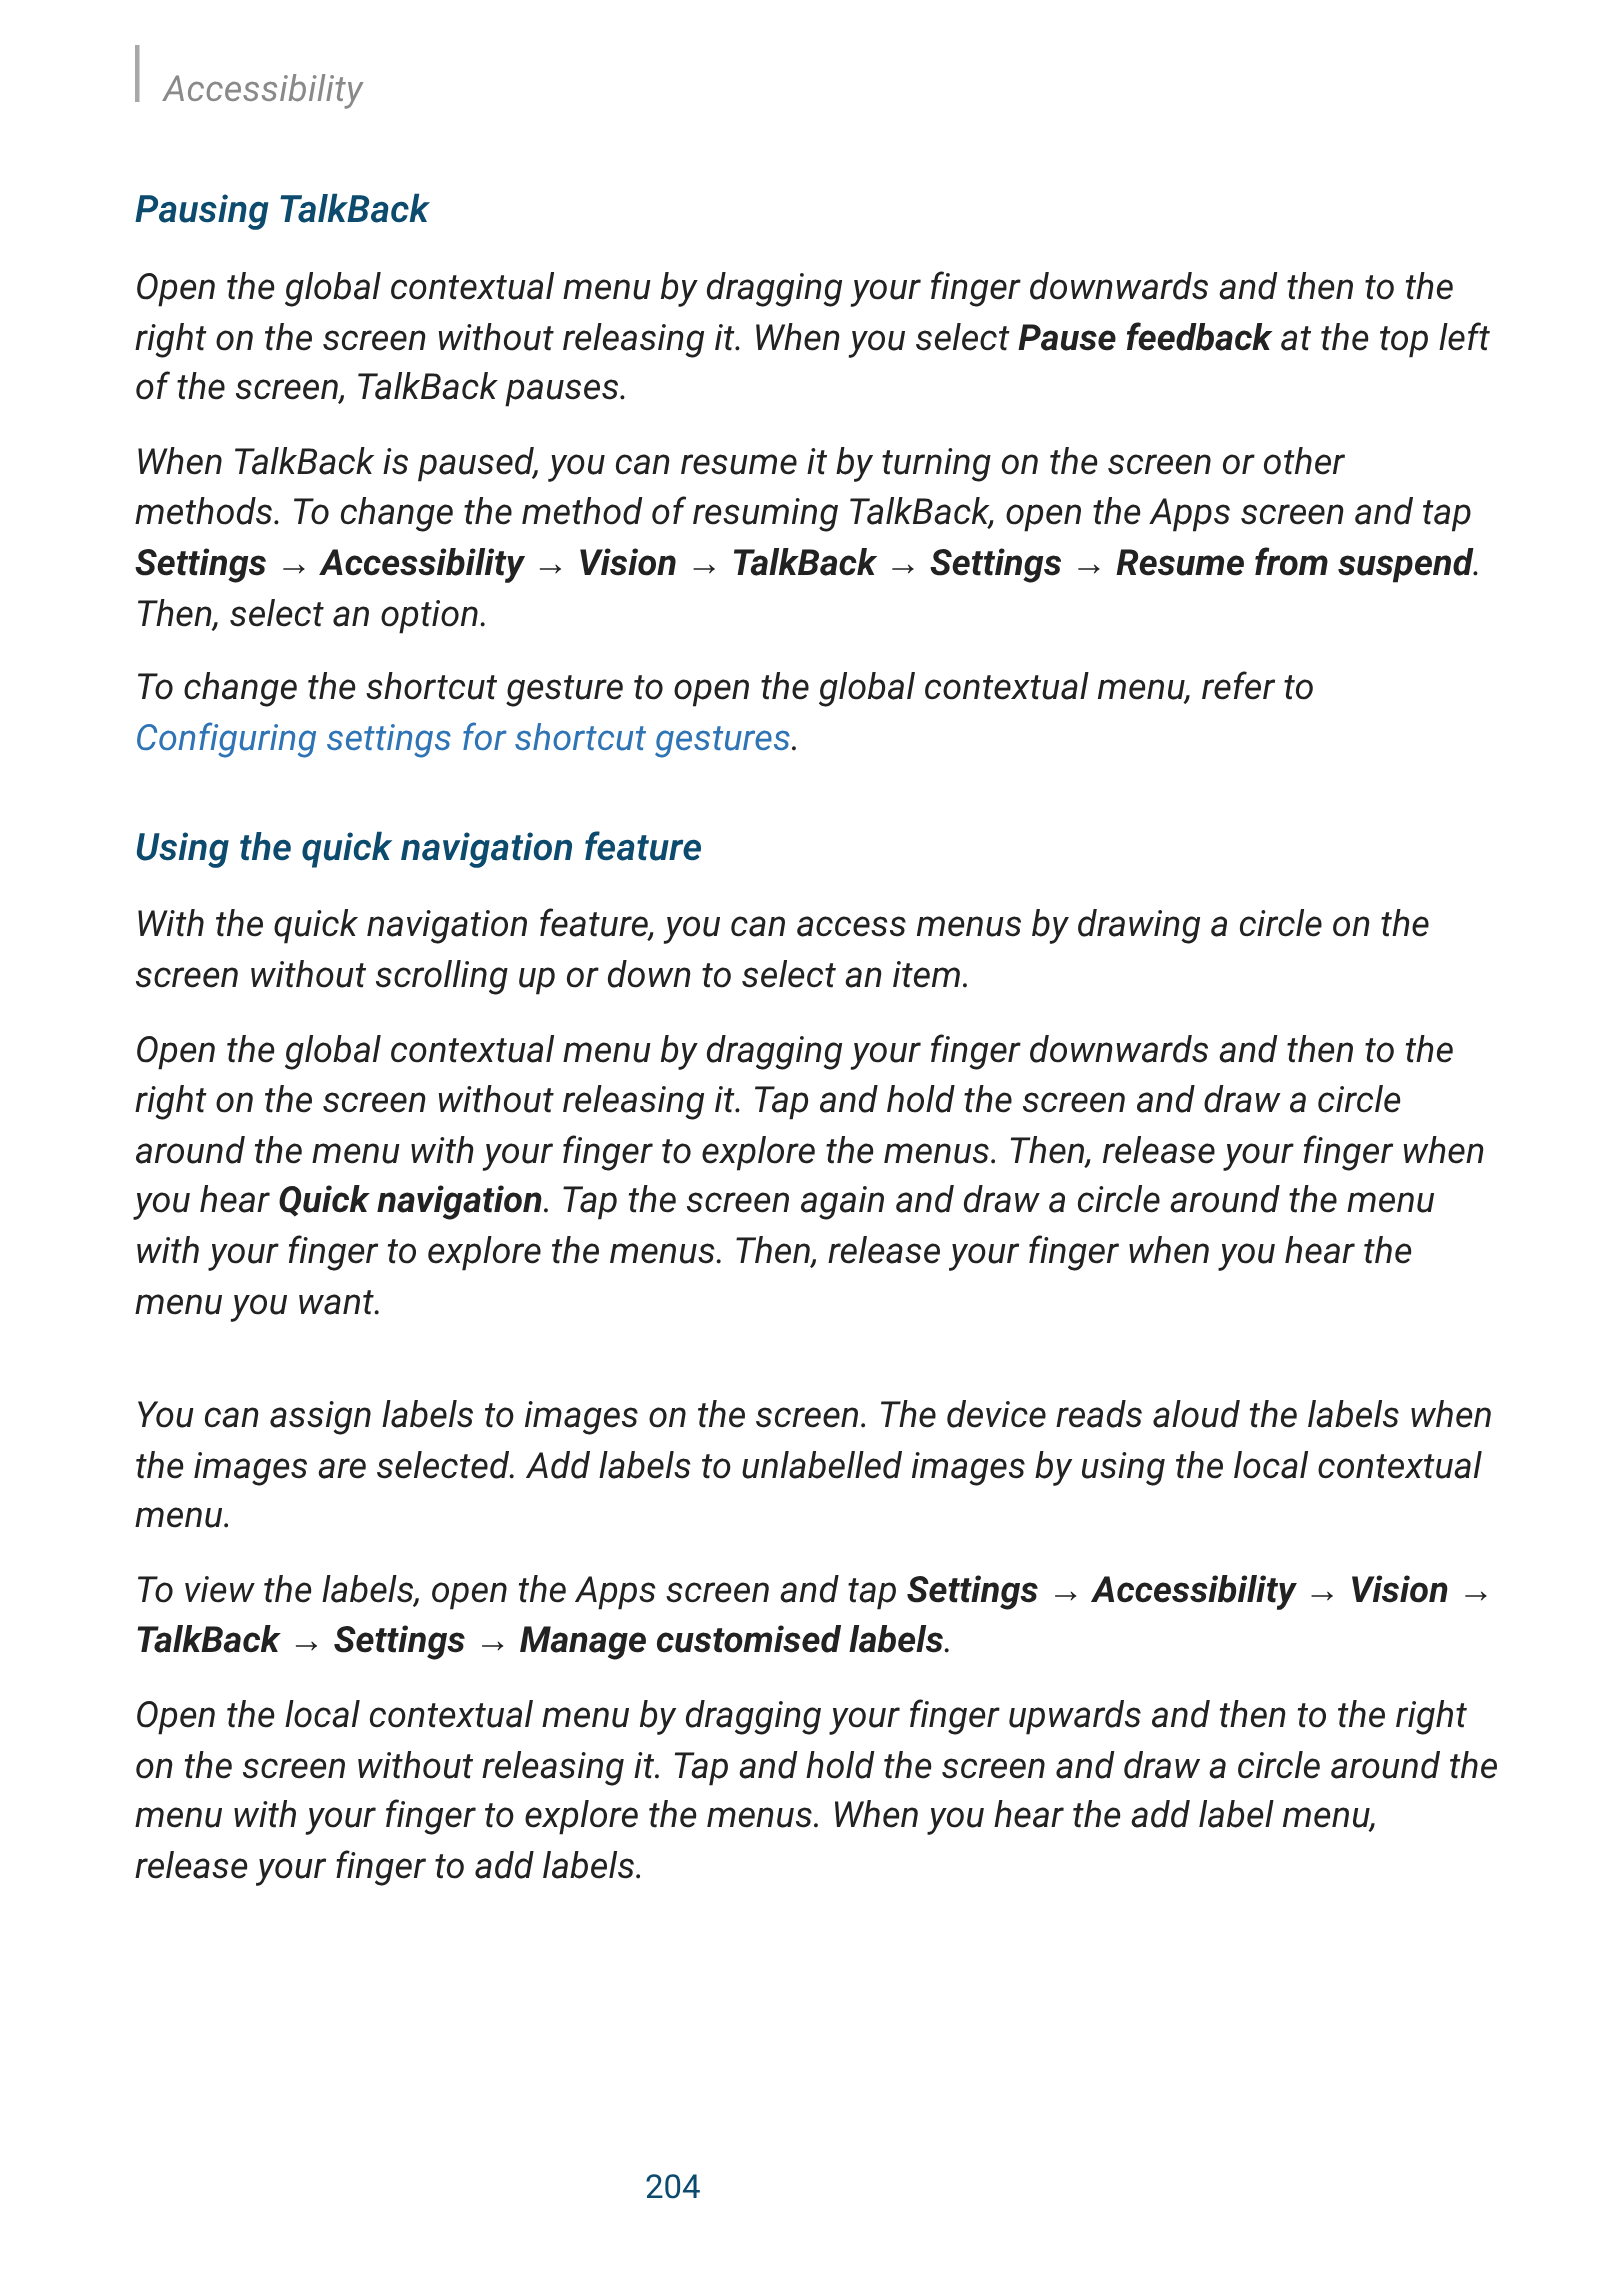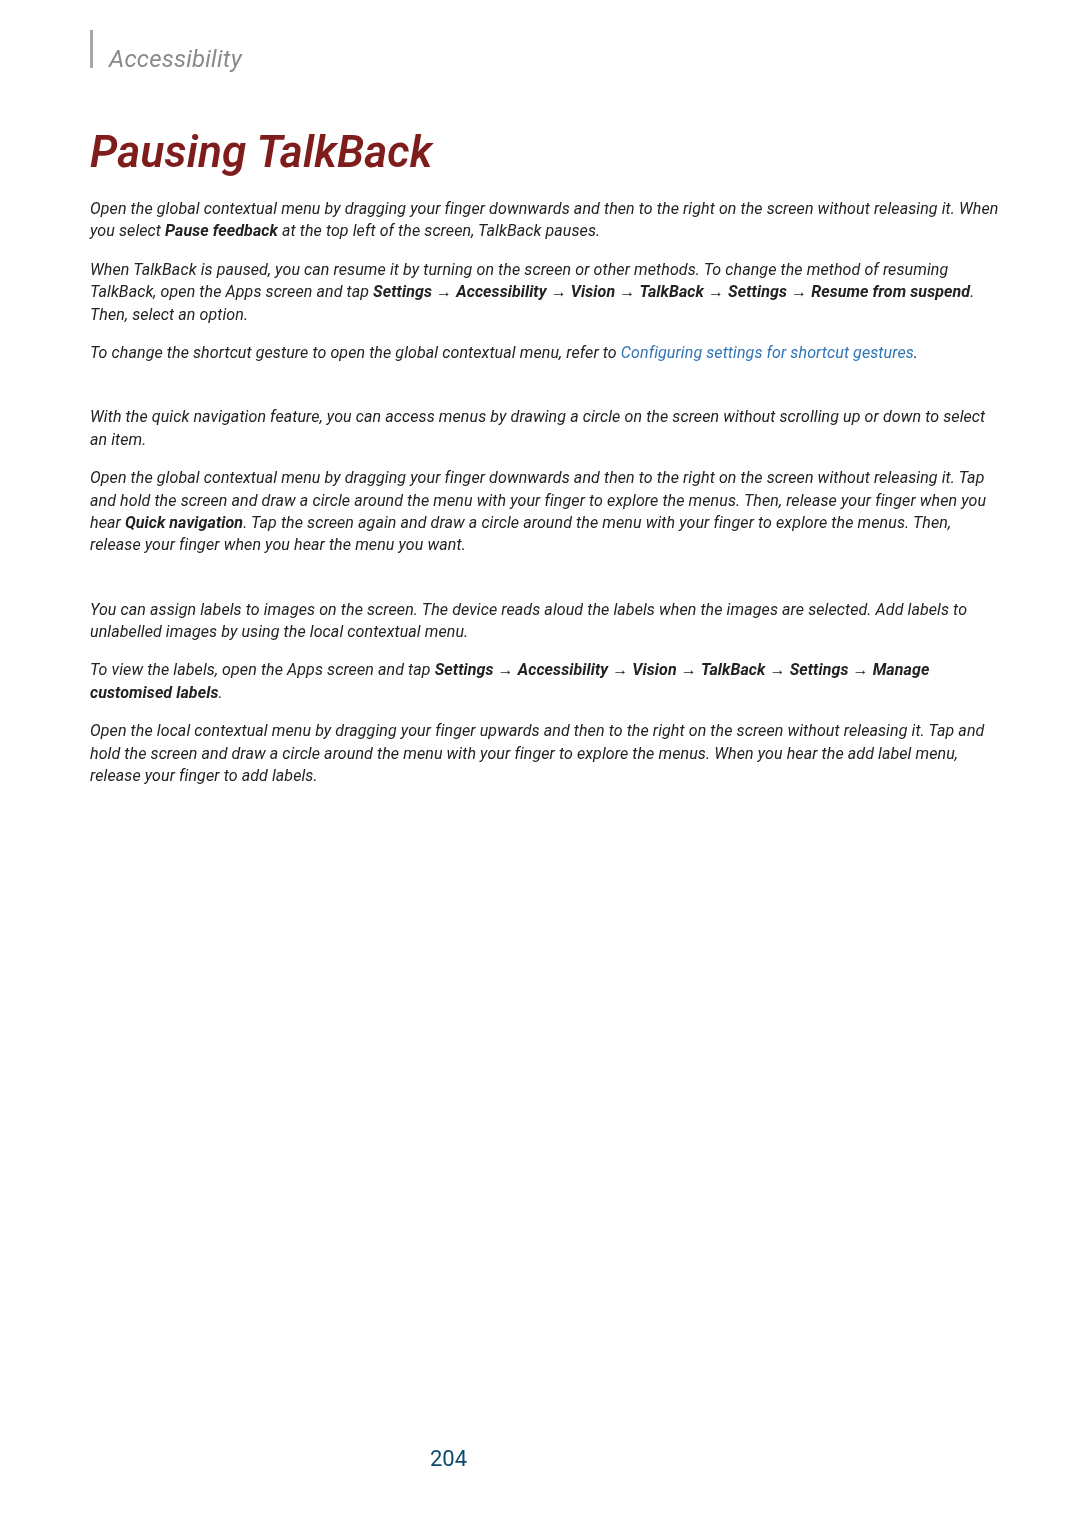--- a/index.html
+++ b/index.html
@@ -28,28 +28,28 @@
     position: relative;
     top: -10px;
   }
   .header-text {
     color: #8a8a8a;
     font-size: 24px;
     font-weight: 400;
     letter-spacing: 0.2px;
   }
   .section-heading {
-    color: #7f1d1d;
-    font-size: 44px;
+    color: #0c4a6e;
+    font-size: 25px;
     font-weight: 600;
     margin-bottom: 20px;
     letter-spacing: 0.2px;
   }
   .para {
-    font-size: 16px;
+    font-size: 24px;
     line-height: 1.4;
     color: #222;
     margin-bottom: 16px;
     font-weight: 400;
     letter-spacing: 0.1px;
   }
   .para b { font-weight: 700; }
   .link { color: #2f74b5; }
   .spacer { height: 26px; }
   .page-number {
@@ -71,20 +71,21 @@
     <div class="header-pipe"></div>
     <div class="header-text">Accessibility</div>
   </div>
 
   <div id="content">
       <div class="section-heading">Pausing TalkBack</div>
       <div class="para"><span>Open the global contextual menu by dragging your finger downwards and then to the right on the screen without releasing it. When you select </span><b>Pause feedback</b><span> at the top left of the screen, TalkBack pauses.</span></div>
       <div class="para"><span>When TalkBack is paused, you can resume it by turning on the screen or other methods. To change the method of resuming TalkBack, open the Apps screen and tap </span><b>Settings</b><span> → </span><b>Accessibility</b><span> → </span><b>Vision</b><span> → </span><b>TalkBack</b><span> → </span><b>Settings</b><span> → </span><b>Resume from suspend</b><span>. Then, select an option.</span></div>
       <div class="para"><span>To change the shortcut gesture to open the global contextual menu, refer to </span><span class="link">Configuring settings for shortcut gestures</span><span>.</span></div>
       <div class="spacer"></div>
+      <div class="section-heading">Using the quick navigation feature</div>
       <div class="para"><span>With the quick navigation feature, you can access menus by drawing a circle on the screen without scrolling up or down to select an item.</span></div>
       <div class="para"><span>Open the global contextual menu by dragging your finger downwards and then to the right on the screen without releasing it. Tap and hold the screen and draw a circle around the menu with your finger to explore the menus. Then, release your finger when you hear </span><b>Quick navigation</b><span>. Tap the screen again and draw a circle around the menu with your finger to explore the menus. Then, release your finger when you hear the menu you want.</span></div>
       <div class="spacer"></div>
       <div class="para"><span>You can assign labels to images on the screen. The device reads aloud the labels when the images are selected. Add labels to unlabelled images by using the local contextual menu.</span></div>
       <div class="para"><span>To view the labels, open the Apps screen and tap </span><b>Settings</b><span> → </span><b>Accessibility</b><span> → </span><b>Vision</b><span> → </span><b>TalkBack</b><span> → </span><b>Settings</b><span> → </span><b>Manage customised labels</b><span>.</span></div>
       <div class="para"><span>Open the local contextual menu by dragging your finger upwards and then to the right on the screen without releasing it. Tap and hold the screen and draw a circle around the menu with your finger to explore the menus. When you hear the add label menu, release your finger to add labels.</span></div>
     </div>
 
 </div>
 

